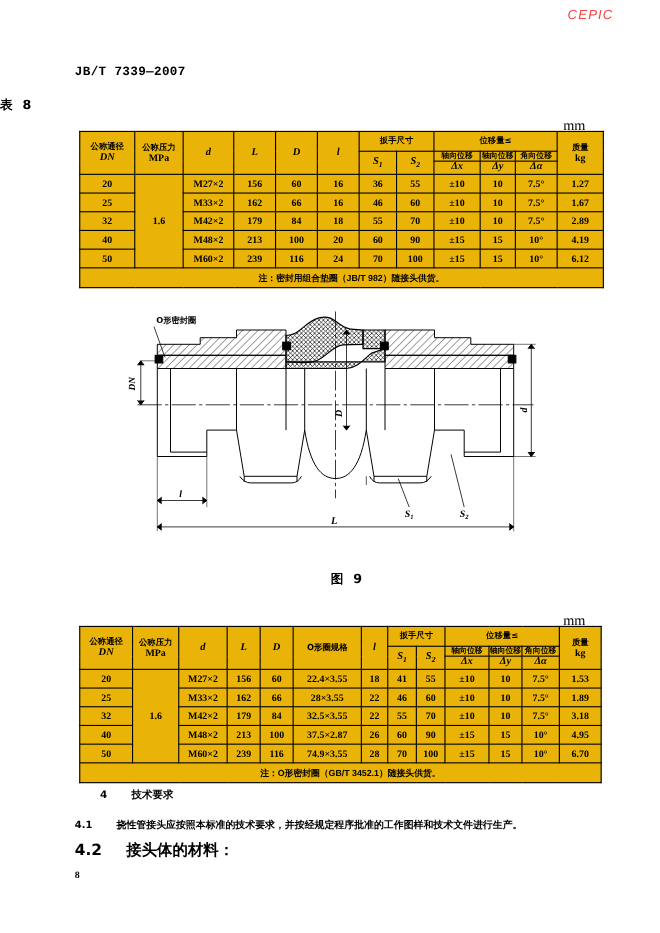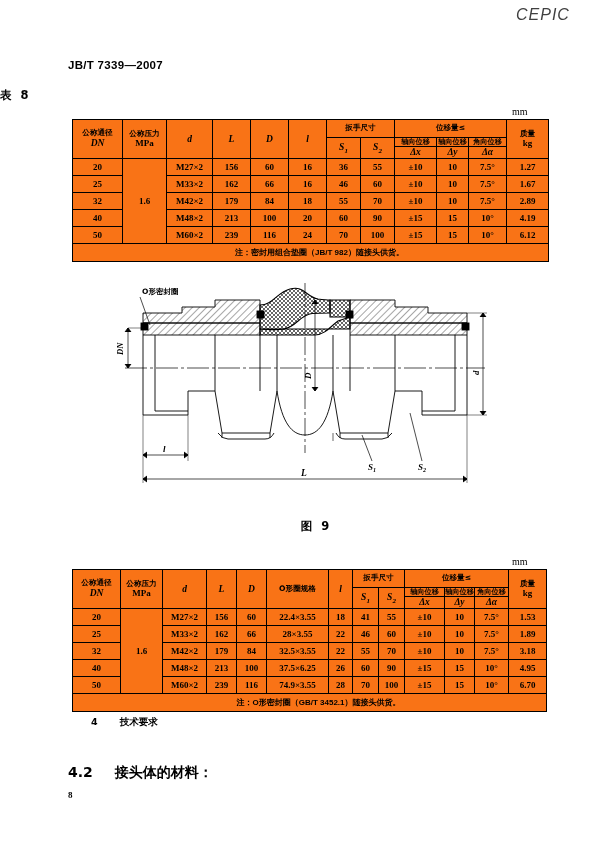--- a/index.html
+++ b/index.html
@@ -10,63 +10,63 @@
     color:#000;
     position:relative;
     overflow:hidden;
   }
   .page{position:absolute;inset:0;}
 
   
   .watermark{
     position:absolute;top:6px;left:516px;
     font-family:"Liberation Sans",sans-serif;
-    font-size:16px;letter-spacing:1px;
-    color:#404040;font-style:italic;
+    font-size:12px;letter-spacing:1px;
+    color:#ef4444;font-style:italic;
     user-select:none;
   }
 
   
   .std-code{
     position:absolute;top:59px;left:68px;
-    font-family:Liberation Sans, sans-serif;
+    font-family:Liberation Mono, monospace;
     font-size:11.5px;font-weight:bold;letter-spacing:.3px;
   }
 
   
   .tbl-caption{
     position:absolute;width:100%;text-align:left;
     font-size:11.5px;font-weight:bold;
     font-family:"DejaVu Sans",sans-serif;
   }
   .tbl-caption .sp{display:inline-block;width:9px;}
   #cap8{top:88px;}
   #cap9{top:538px;}
   .fig-caption{
     position:absolute;width:100%;text-align:center;
     font-size:11.5px;font-weight:bold;
     font-family:"DejaVu Sans",sans-serif;
     top:519px;
     margin-left:15px;
   }
   .unit-mm{
-    position:absolute;font-size:10px;
+    position:absolute;font-size:13px;
     font-family:"Liberation Serif",serif;
   }
   #mm8{top:106px;left:512px;}
   #mm9{top:556px;left:512px;}
 
   
   table.spec{
     position:absolute;
     border-collapse:collapse;
     table-layout:fixed;
     font-family:"DejaVu Sans",sans-serif;
     font-size:8px;
-    background:#f97316;
+    background:#eab308;
   }
   table.spec td,table.spec th{
     border:0.8px solid #000;
     text-align:center;
     vertical-align:middle;
     padding:0;
     font-weight:bold;
     line-height:1.15;
   }
   table.spec .outer-l{border-left-width:1.6px;}
@@ -465,21 +465,21 @@
         <td class="num">±10</td>
         <td class="num">10</td>
         <td class="num">7.5°</td>
         <td class="outer-r num">3.18</td>
       </tr>
       <tr class="datarow">
         <td class="outer-l num">40</td>
         <td class="num">M48×2</td>
         <td class="num">213</td>
         <td class="num">100</td>
-        <td class="num">37.5×6.25</td>
+        <td class="num">37.5×2.87</td>
         <td class="num">26</td>
         <td class="num">60</td>
         <td class="num">90</td>
         <td class="num">±15</td>
         <td class="num">15</td>
         <td class="num">10°</td>
         <td class="outer-r num">4.95</td>
       </tr>
       <tr class="datarow">
         <td class="outer-l num">50</td>
@@ -497,19 +497,22 @@
       </tr>
       <tr>
         <td colspan="13" class="note-row outer-l outer-r">注：O形密封圈（GB/T 3452.1）随接头供货。</td>
       </tr>
     </tbody>
   </table>
 
   <div class="btext" id="sec4">
     <span>4</span><span class="idt"></span><span>技术要求</span>
   </div>
+  <div class="btext" id="sec41">
+    <span>4.1</span><span class="idt"></span><span>挠性管接头应按照本标准的技术要求，并按经规定程序批准的工作图样和技术文件进行生产。</span>
+  </div>
   <div class="btext" id="sec42">
     <span>4.2</span><span class="idt"></span><span>接头体的材料：</span>
   </div>
 
   <div class="pagenum">8</div>
 
 </div>
 
 </body></html>

